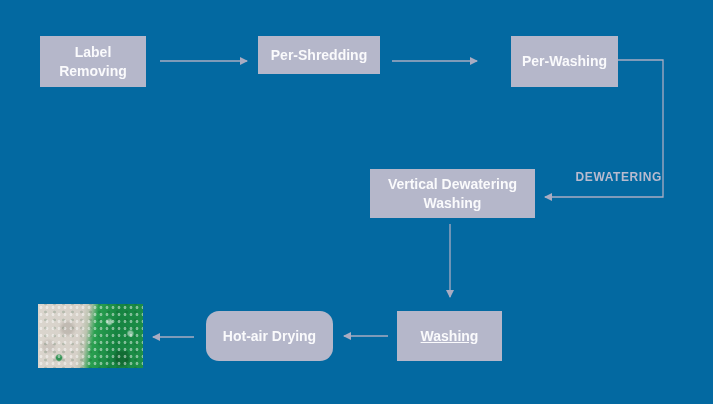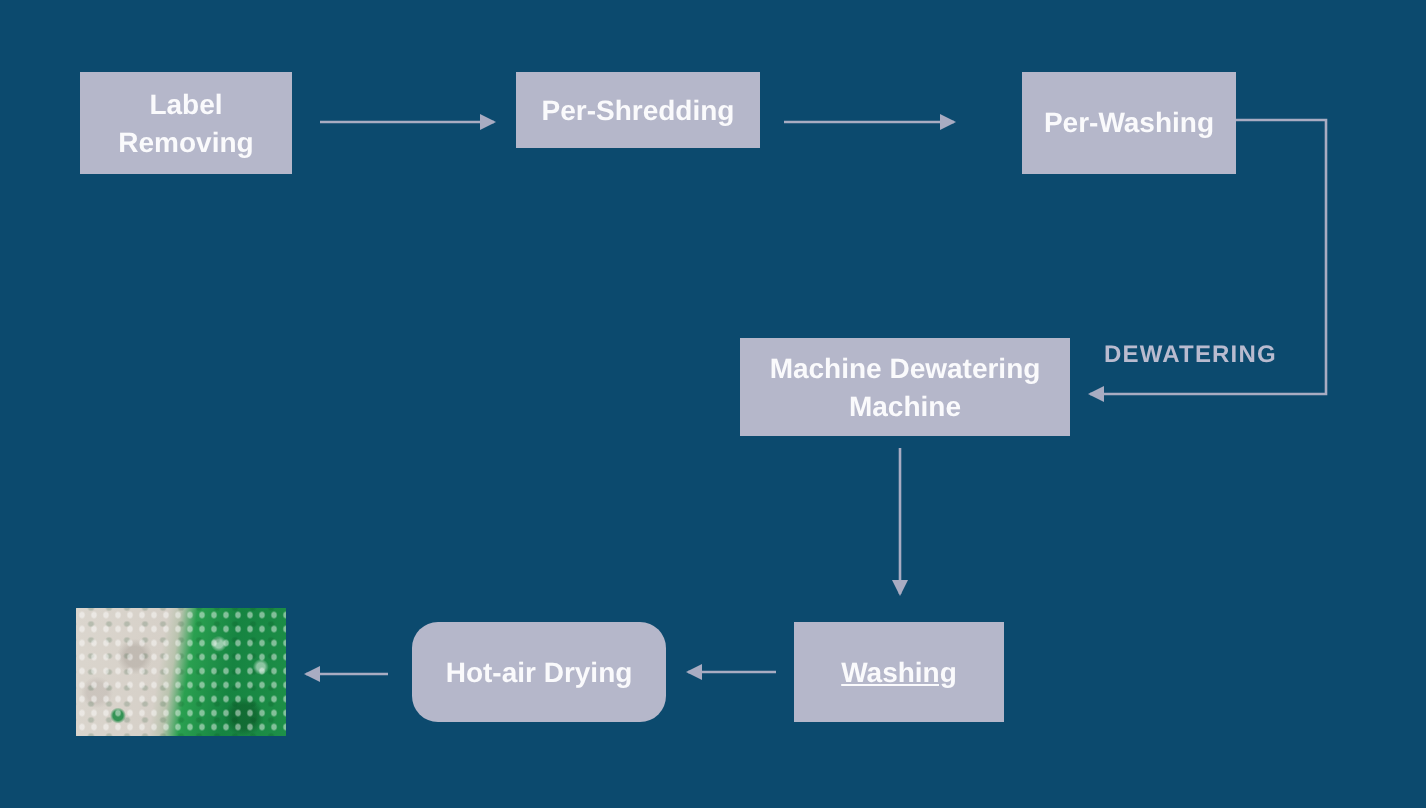--- a/index.html
+++ b/index.html
@@ -1,20 +1,20 @@
 <!DOCTYPE html>
 <html><head>
 <meta charset="utf-8">
 <style>
   html, body { margin: 0; padding: 0; background: #ffffff; }
   .canvas {
     position: relative;
     width: 713px;
     height: 404px;
-    background: #0c4a6e;
+    background: #0369a1;
     overflow: hidden;
     font-family: "Liberation Sans", sans-serif;
   }
   .connectors {
     position: absolute;
     left: 0; top: 0;
     width: 713px; height: 404px;
     pointer-events: none;
   }
   .node {
@@ -35,21 +35,21 @@
   .node-per-shredding         { left: 258px; top: 36px;  width: 122px; height: 38px; }
   .node-per-washing           { left: 491px; top: 36px;  width: 107px; height: 51px; margin-left: 20px; }
   .node-vertical-dewatering   { left: 370px; top: 169px; width: 165px; height: 49px; }
   .node-washing               { left: 397px; top: 311px; width: 105px; height: 50px; text-decoration: underline; }
   .node-hot-air-drying        { left: 206px; top: 311px; width: 127px; height: 50px; border-radius: 13px; }
 
   .edge-label {
     position: absolute;
     left: 552px; top: 170px;
     width: 110px;
-    text-align: left;
+    text-align: right;
     font-weight: 700;
     font-size: 12px;
     letter-spacing: 0.6px;
     color: #b9bbcf;
   }
 
   .flakes-photo {
     position: absolute;
     left: 38px; top: 304px;
     width: 105px; height: 64px;
@@ -98,21 +98,21 @@
 
   <div class="node node-per-shredding">
     <span>Per-Shredding</span>
   </div>
 
   <div class="node node-per-washing">
     <span>Per-Washing</span>
   </div>
 
   <div class="node node-vertical-dewatering">
-    <span>Machine Dewatering Machine</span>
+    <span>Vertical Dewatering Washing</span>
   </div>
 
   <div class="edge-label">DEWATERING</div>
 
   <div class="node node-washing">
     <span>Washing</span>
   </div>
 
   <div class="node node-hot-air-drying">
     <span>Hot-air Drying</span>

